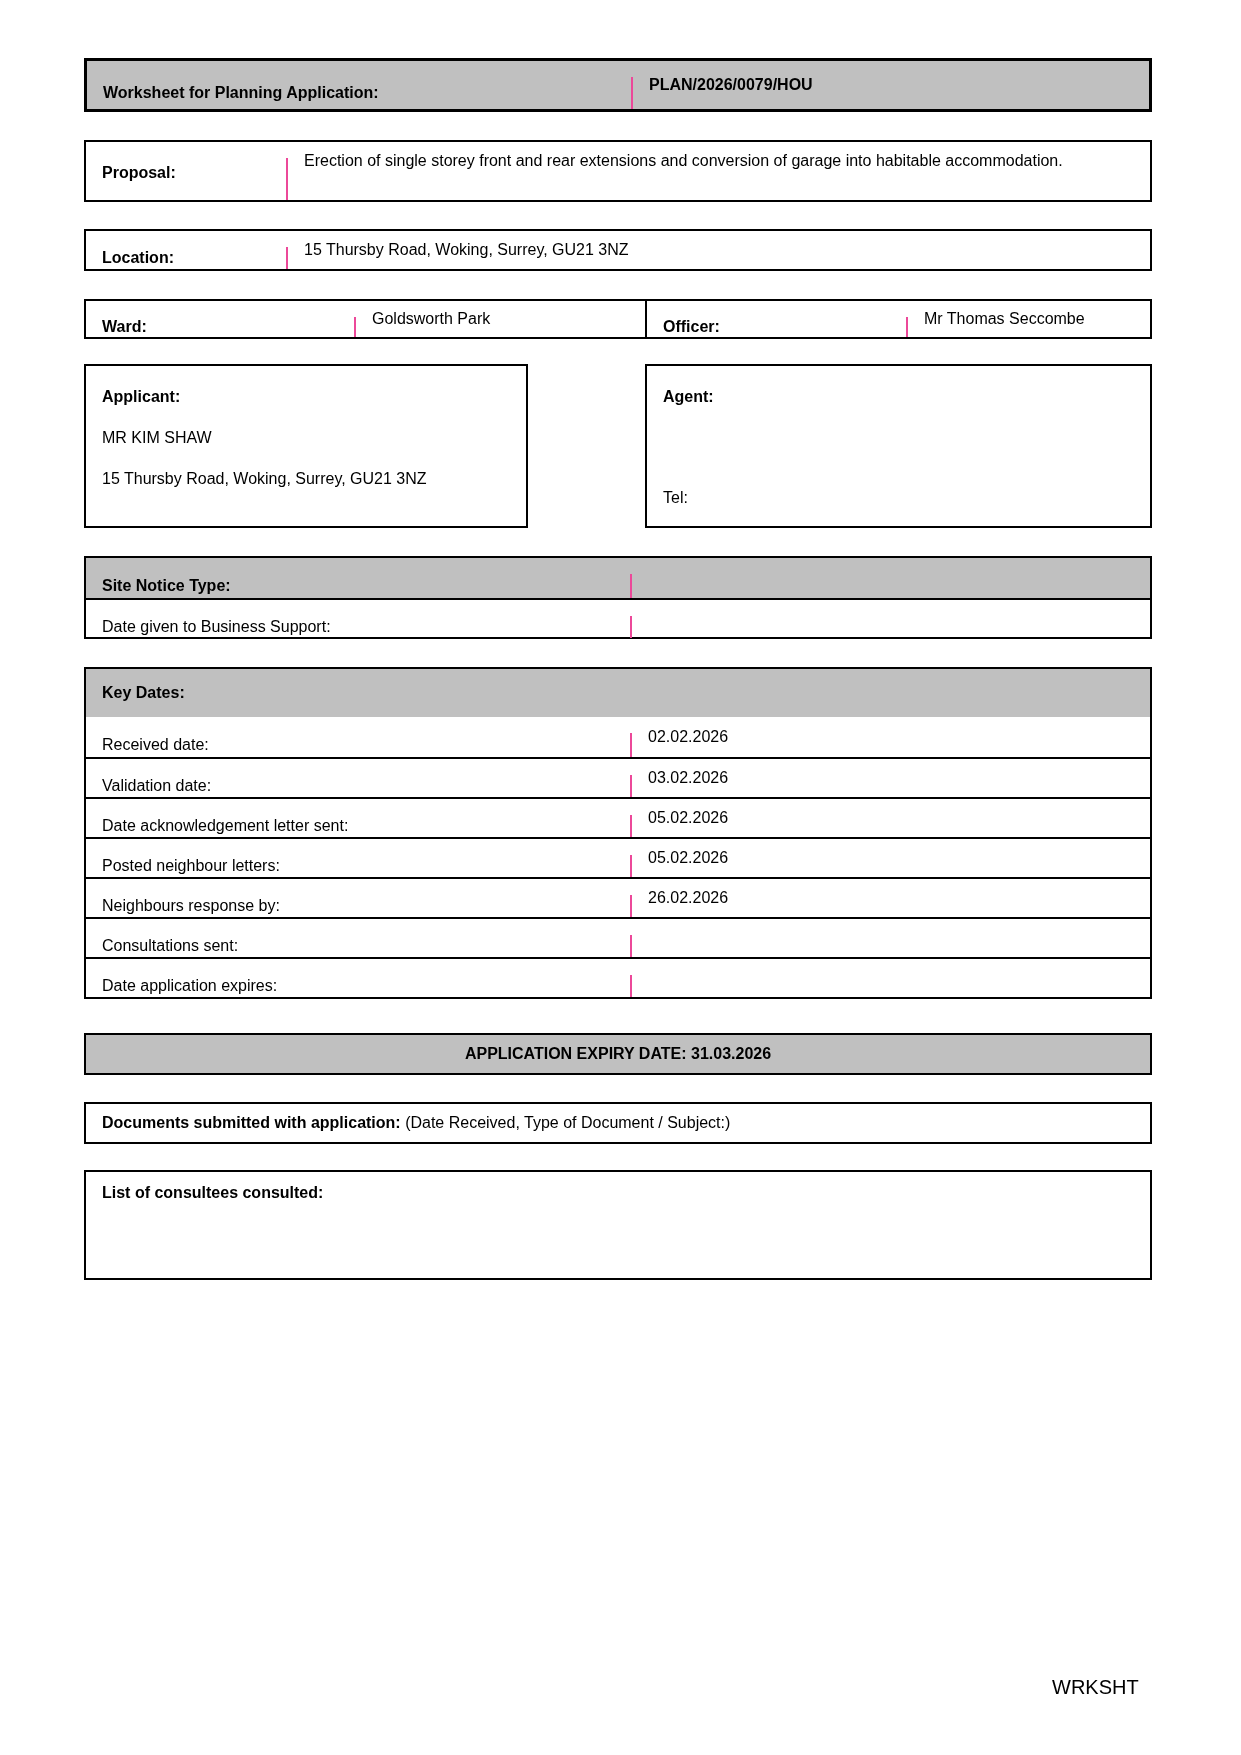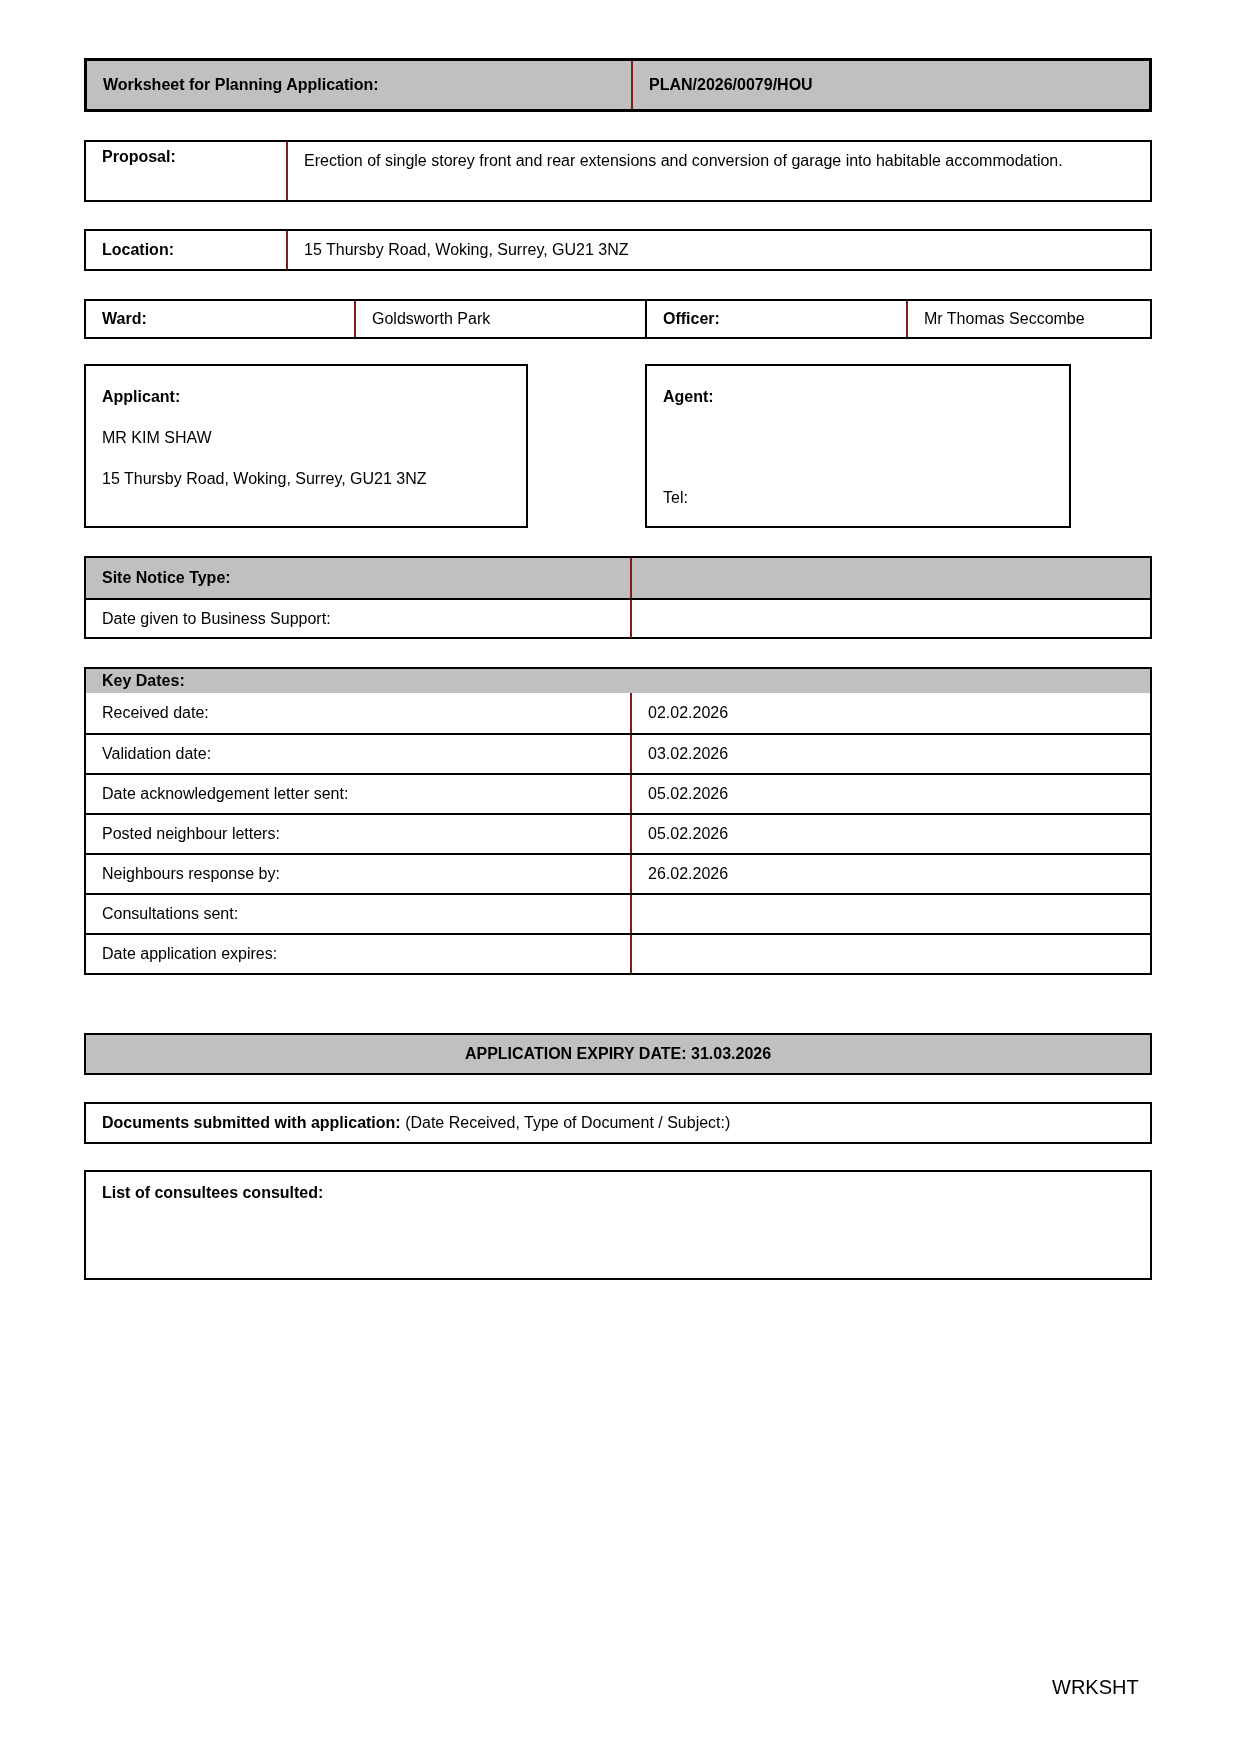--- a/index.html
+++ b/index.html
@@ -20,32 +20,32 @@
   .thick { border-width:3px; }
   .gray { background:#c0c0c0; }
   .hrow { display:flex; height:100%; }
   .cell {
     box-sizing:border-box;
     display:flex; align-items:center;
     padding:0 16px;
     overflow:hidden;
   }
   .cell.top { align-items:flex-start; padding-top:6px; }
-  .divider-r { border-right:2px solid #7f1d1d; }
+  .divider-r { border-right:2px solid #ec4899;margin-top:16px; }
   .bold { font-weight:bold; }
   .grow { flex:1;border-radius:7px; }
   .justify { text-align:justify; line-height:25px; padding-top:5px; padding-bottom:5px; }
   
   .addr-box { padding:10px 16px; display:flex; flex-direction:column; }
   .addr-line { line-height:41px; white-space:nowrap; }
   .tel-line { margin-top:auto; line-height:20px; padding-bottom:8px; }
   
   .trow { display:flex; box-sizing:border-box; height:40px; }
   .trow + .trow { border-top:2px solid #000000; }
-  .kd-title-row { height:24px; display:flex; }
+  .kd-title-row { height:48px; display:flex; }
   .center-cell { justify-content:center; width:100%; }
   .footer-code {
     position:absolute; left:1052px; top:1676px;
     font-size:20px; white-space:nowrap;
   }
 </style>
 </head>
 <body>
 
 <div class="page">
@@ -84,21 +84,21 @@
       <div class="cell grow">Mr Thomas Seccombe</div>
     </div>
   </div>
 
   <div class="box addr-box" style="left:84px; top:364px; width:444px; height:164px;">
     <div class="addr-line bold">Applicant:</div>
     <div class="addr-line">MR KIM SHAW</div>
     <div class="addr-line">15 Thursby Road, Woking, Surrey, GU21 3NZ</div>
   </div>
 
-  <div class="box addr-box" style="left:645px; top:364px; width:426px; height:164px;">
+  <div class="box addr-box" style="left:645px; top:364px; width:507px; height:164px;">
     <div class="addr-line bold">Agent:</div>
     <div class="tel-line">Tel:</div>
   </div>
 
   <div class="box" style="left:84px; top:556px; width:1068px; height:83px;">
     <div class="trow gray">
       <div class="cell divider-r bold" style="width:546px;">Site Notice Type:</div>
       <div class="cell grow"></div>
     </div>
     <div class="trow">

